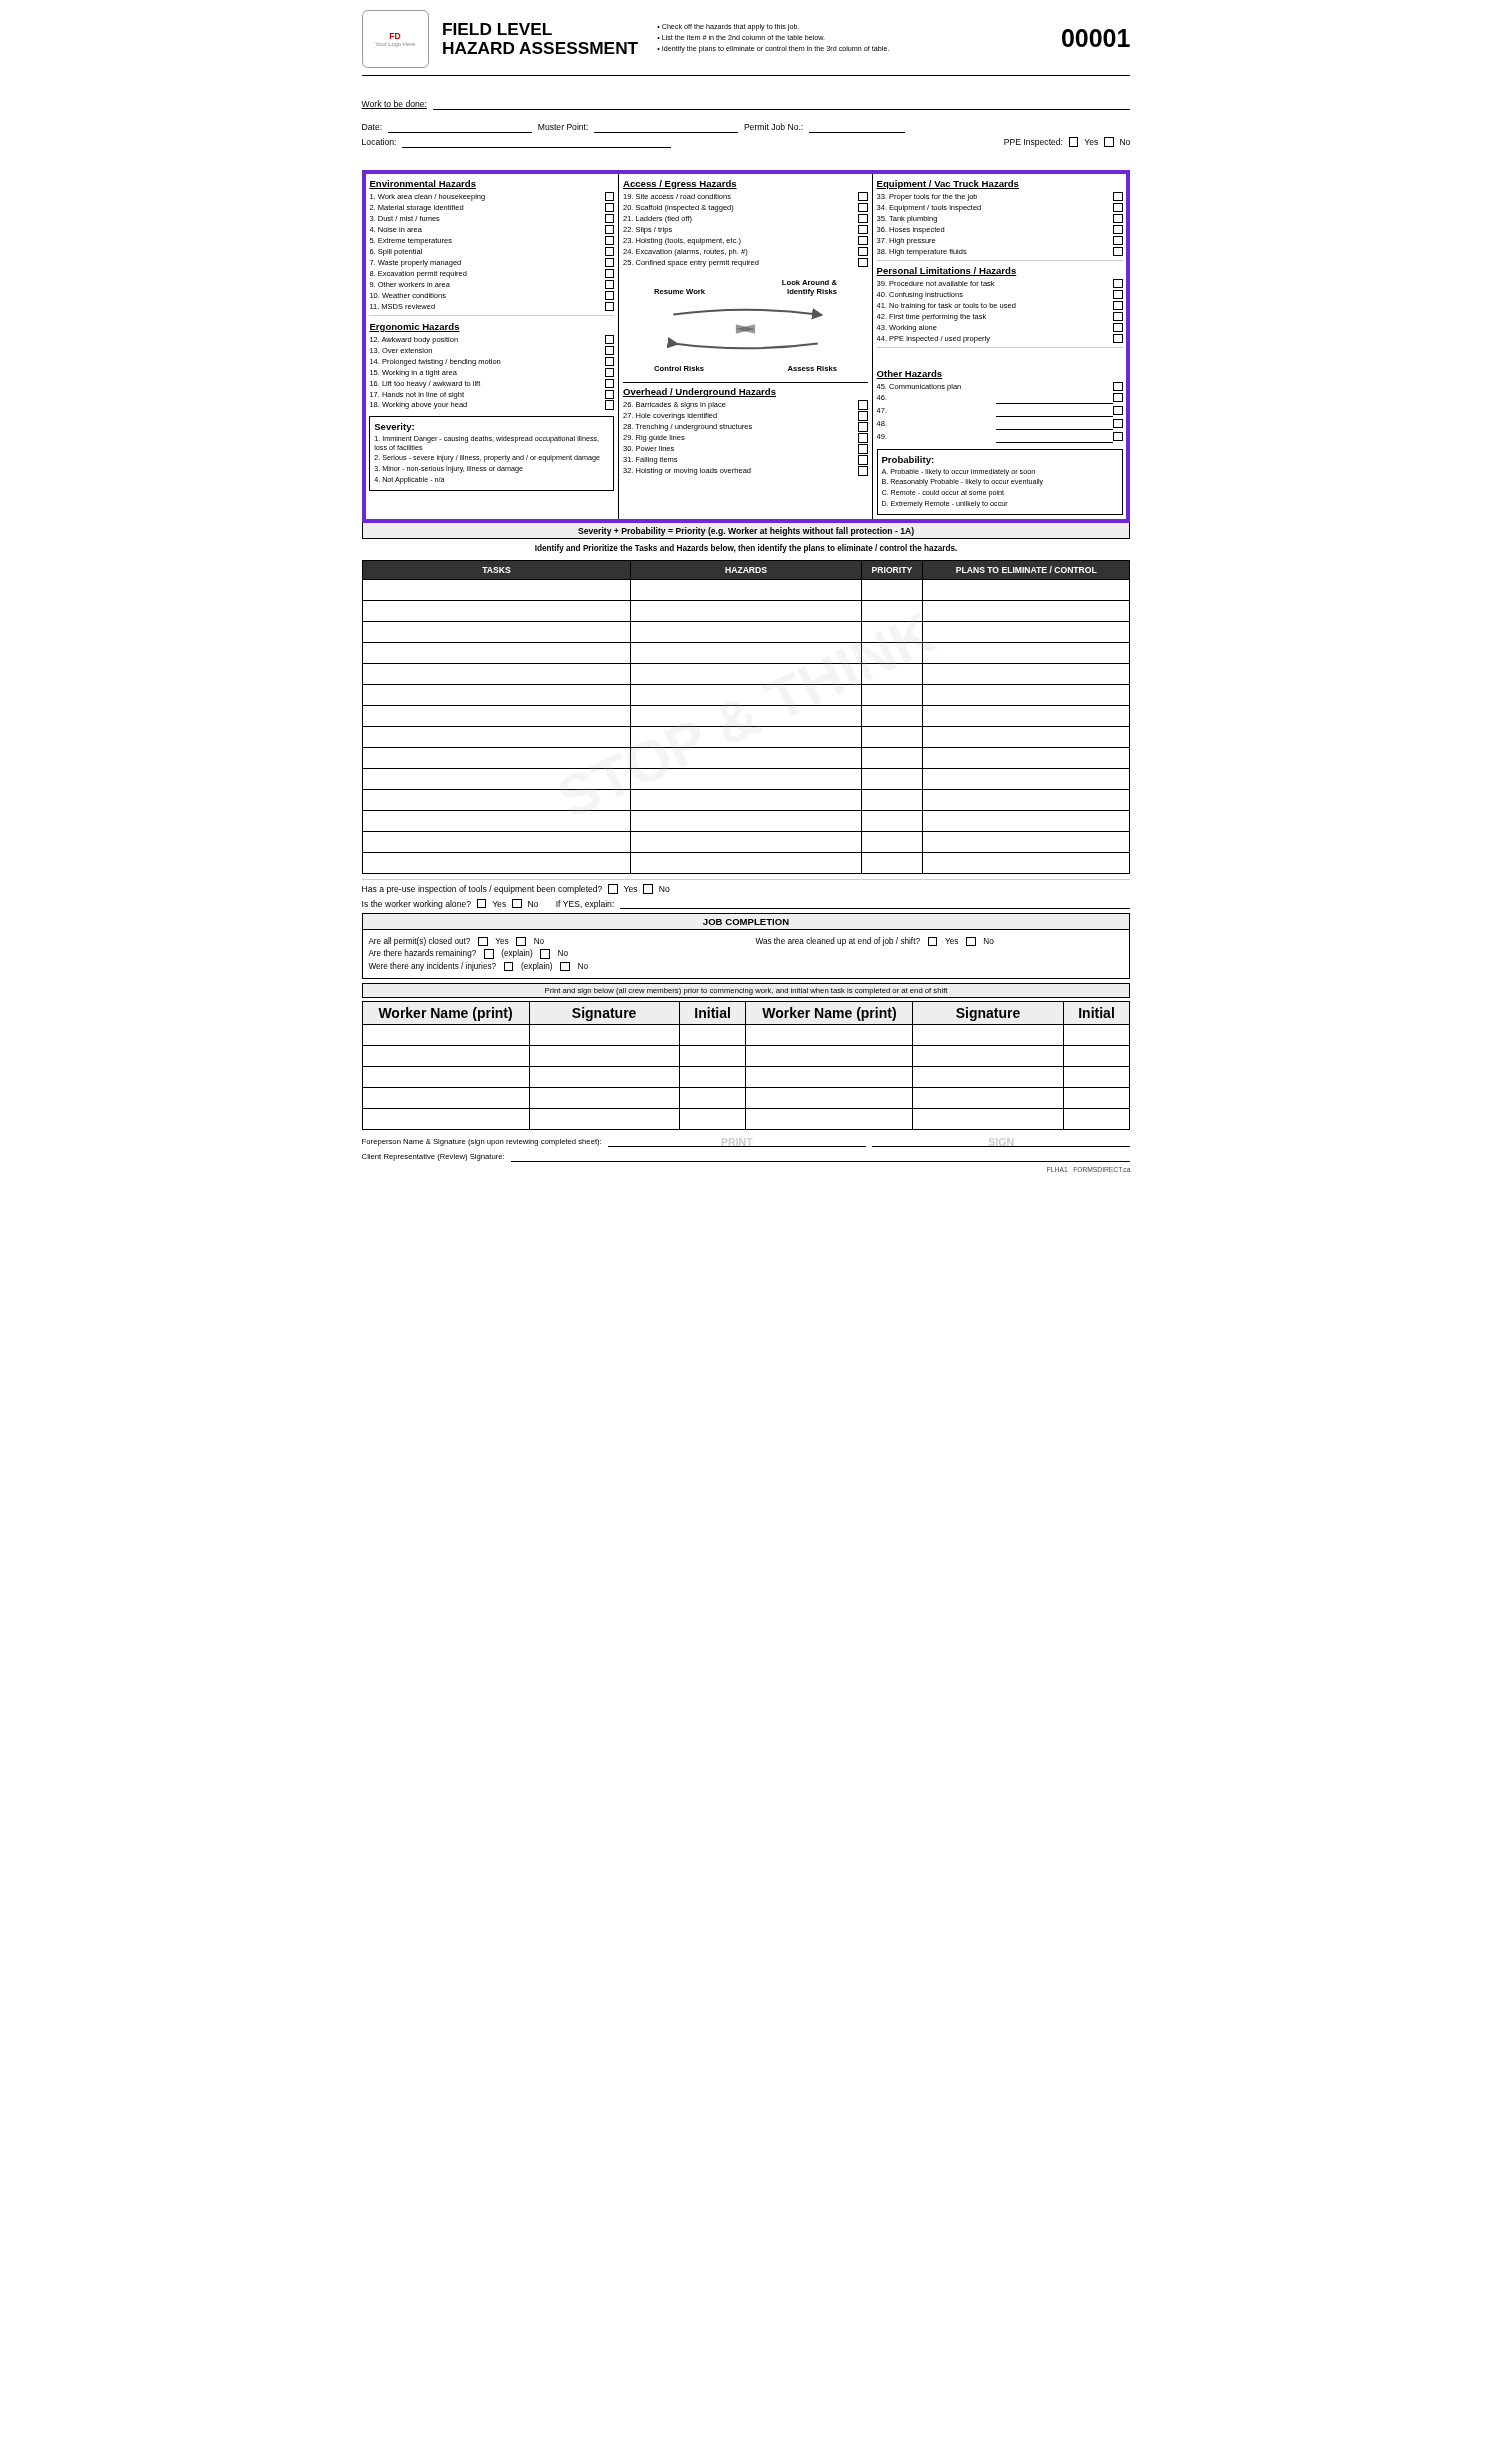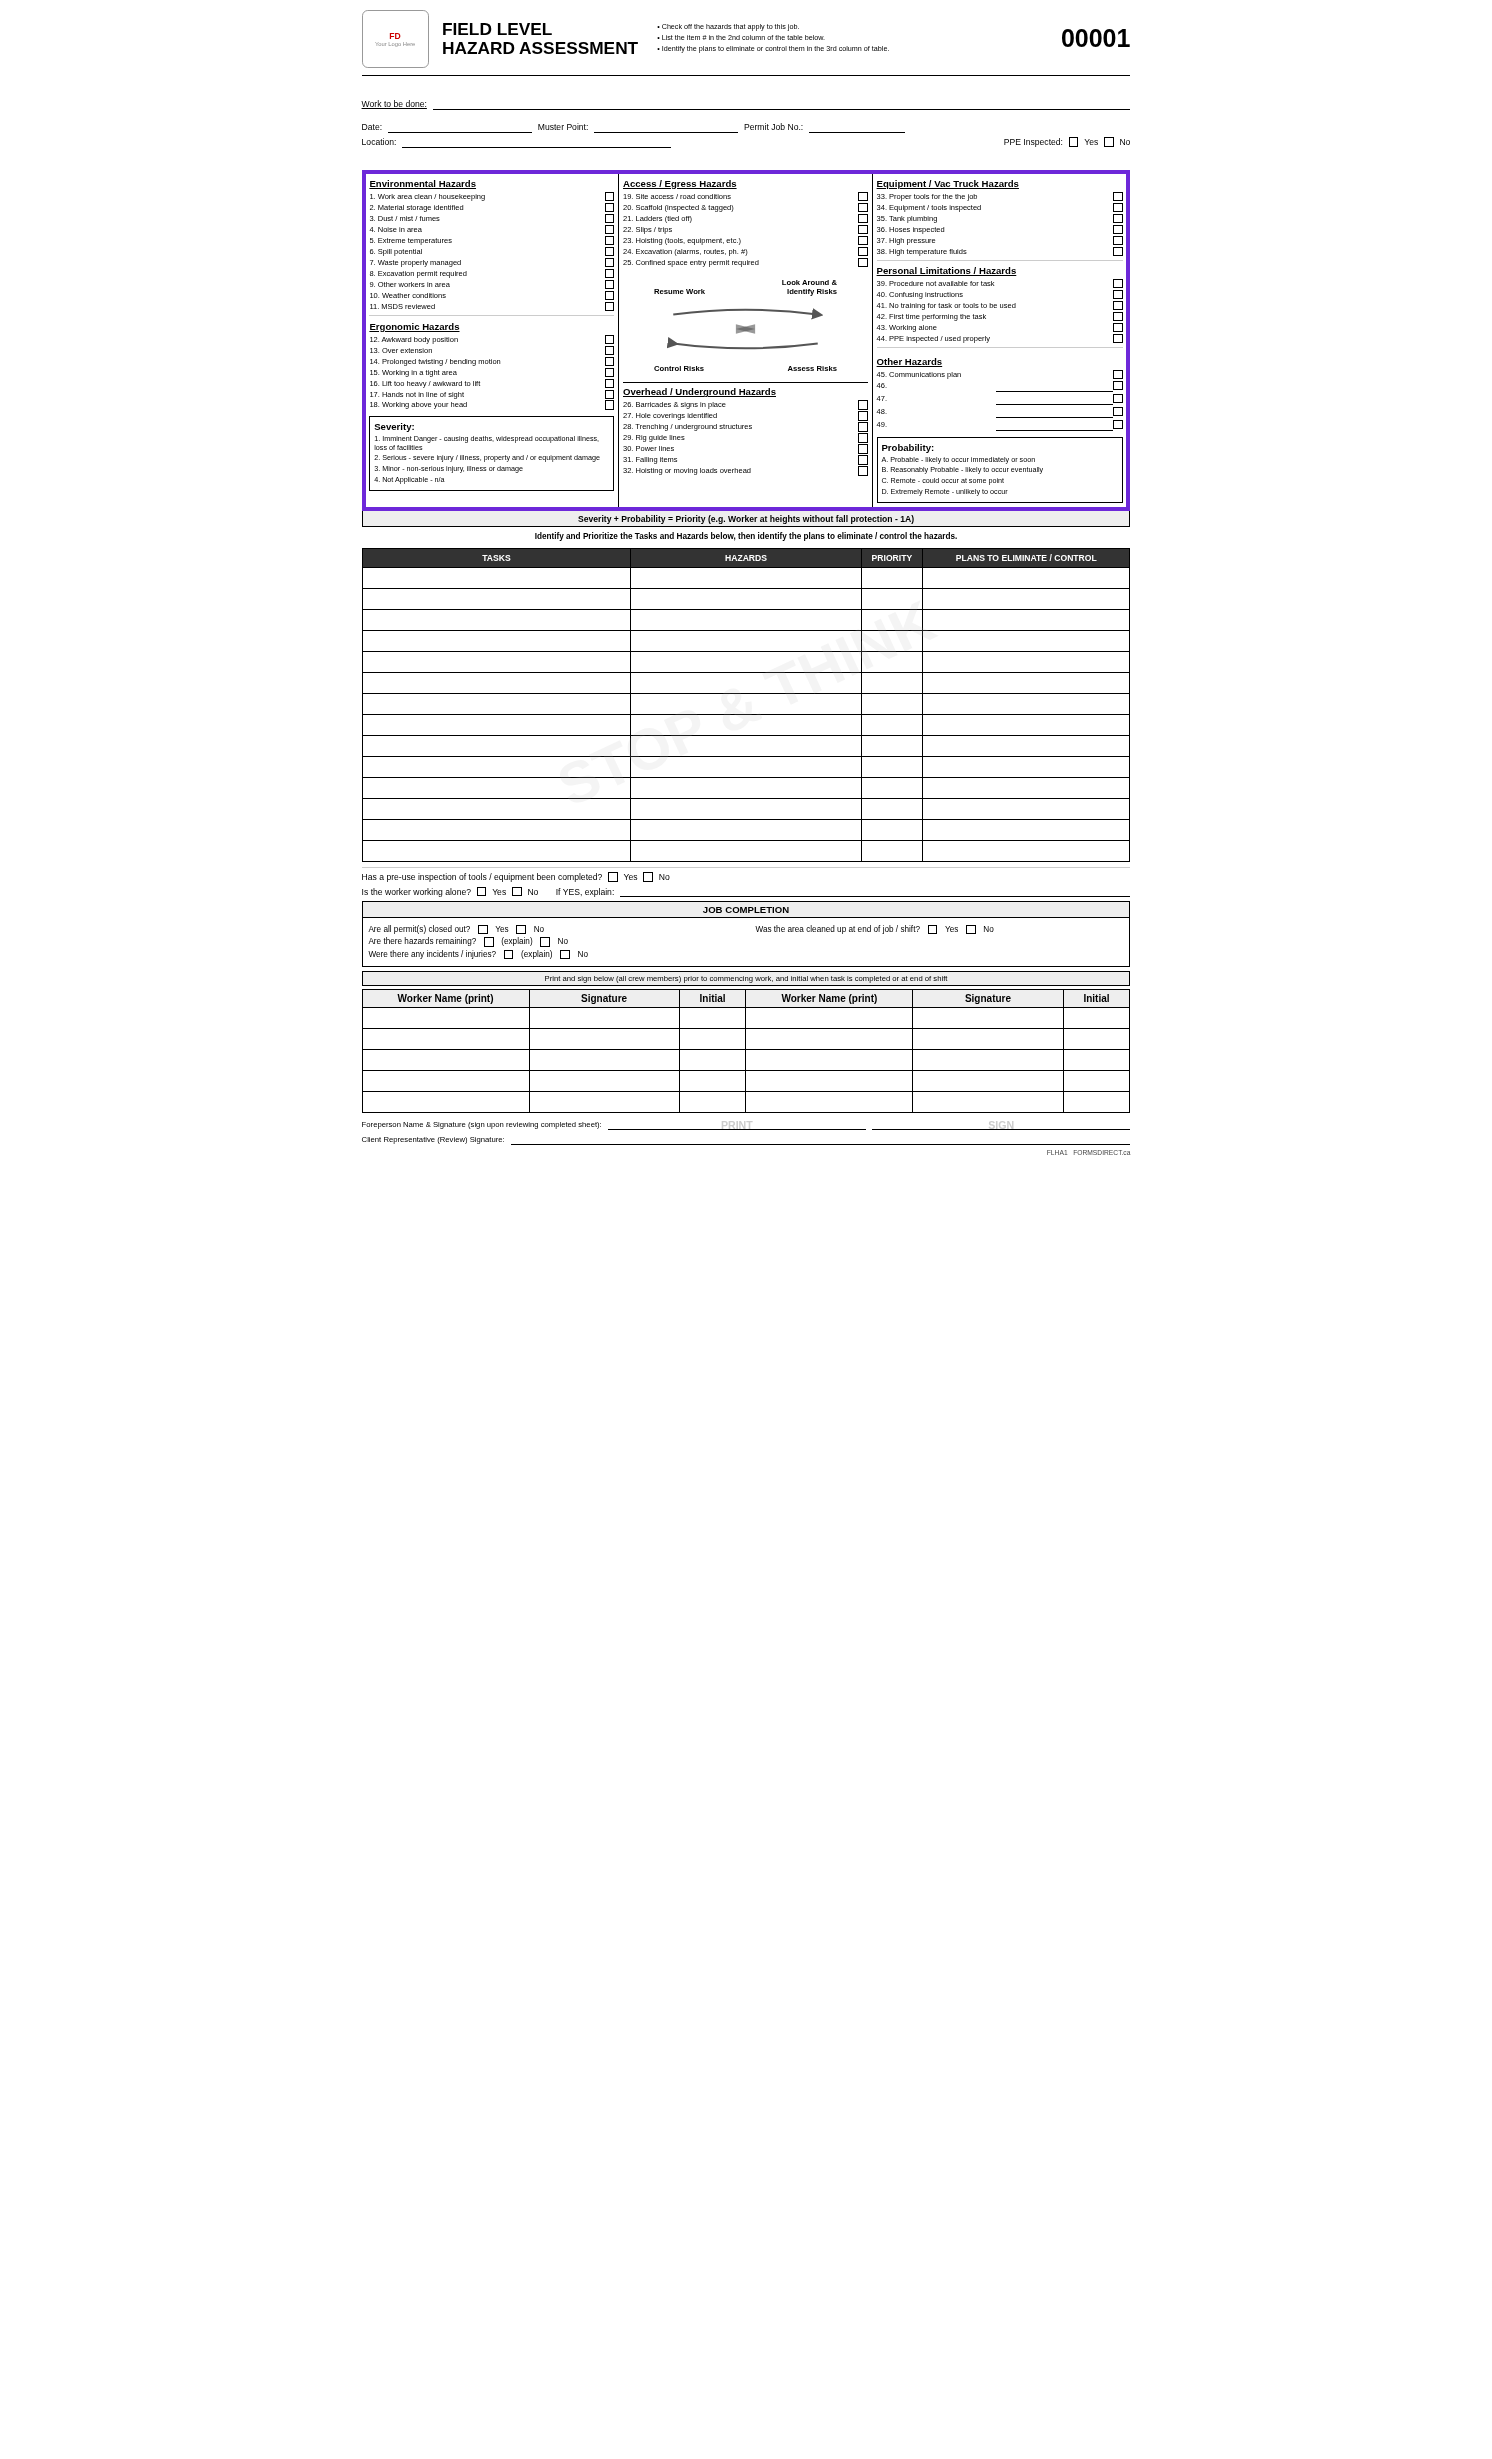--- a/index.html
+++ b/index.html
@@ -209,21 +209,21 @@
       font-size: 8.2px;
     }
     .sig-table {
       width: 100%;
       border-collapse: collapse;
       margin-top: 3.8px;
     }
     .sig-table th, .sig-table td {
       border: 1px solid #000;
       padding: 2.9px 4.8px;
-      font-size: 10px;
+      font-size: 14px;
       text-align: center;
     }
     .sig-table th {
       background: #eee;
       font-weight: bold;
     }
     .sig-table td {
       height: 21px;
     }
     .footer-sigs {
@@ -550,21 +550,21 @@
       <div class="hazard-item">
         <span class="item-text">43. Working alone</span>
         <span class="cb"></span>
       </div>
       <div class="hazard-item">
         <span class="item-text">44. PPE inspected / used properly</span>
         <span class="cb"></span>
       </div>
     </div>
 
-    <div style="border-top:1px solid #ccc;margin-top:3.8px;padding-top:8px;">
+    <div style="border-top:1px solid #ccc;margin-top:3.8px;padding-top:20px;">
       <div class="section-title">Other Hazards</div>
       <div class="hazard-item">
         <span class="item-text">45. Communications plan</span>
         <span class="cb"></span>
       </div>
       <div class="hazard-item">
         <span class="item-text">46.</span>
         <span class="field-line" style="flex:1;min-width:58px;"></span>
         <span class="cb"></span>
       </div>

